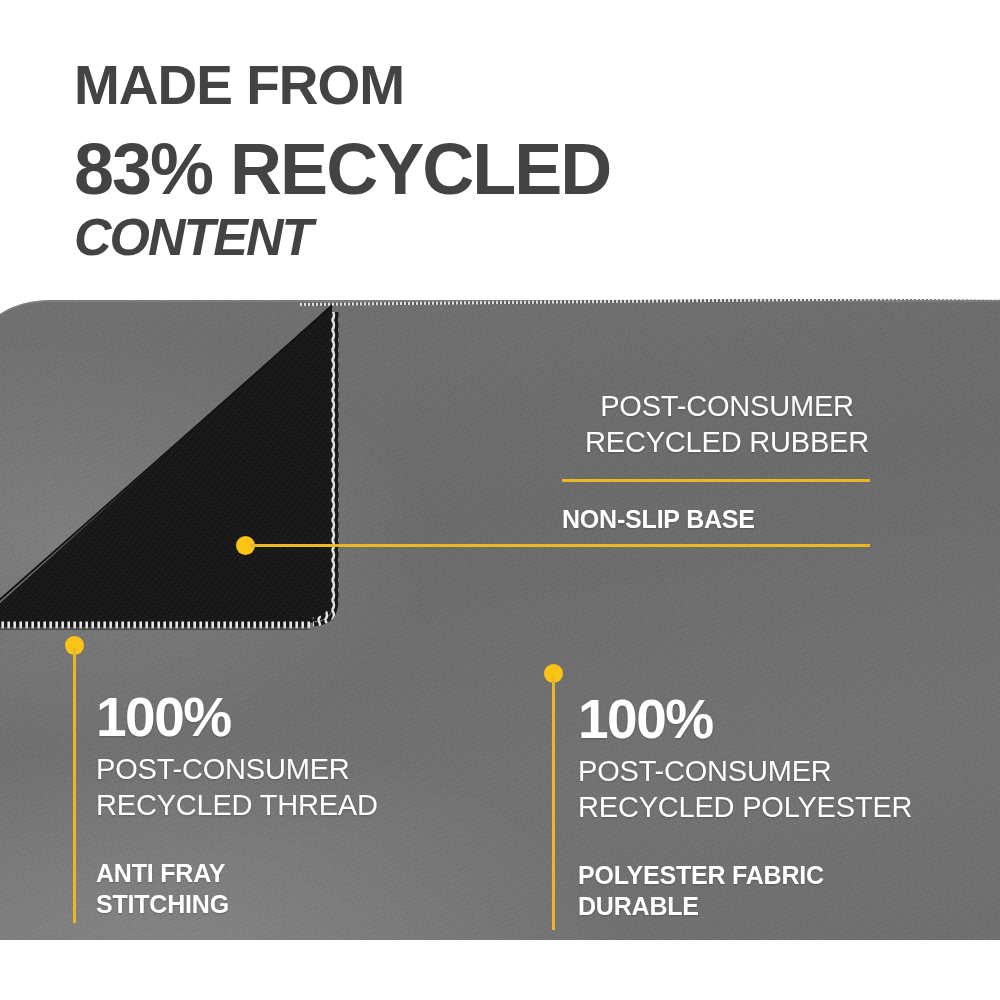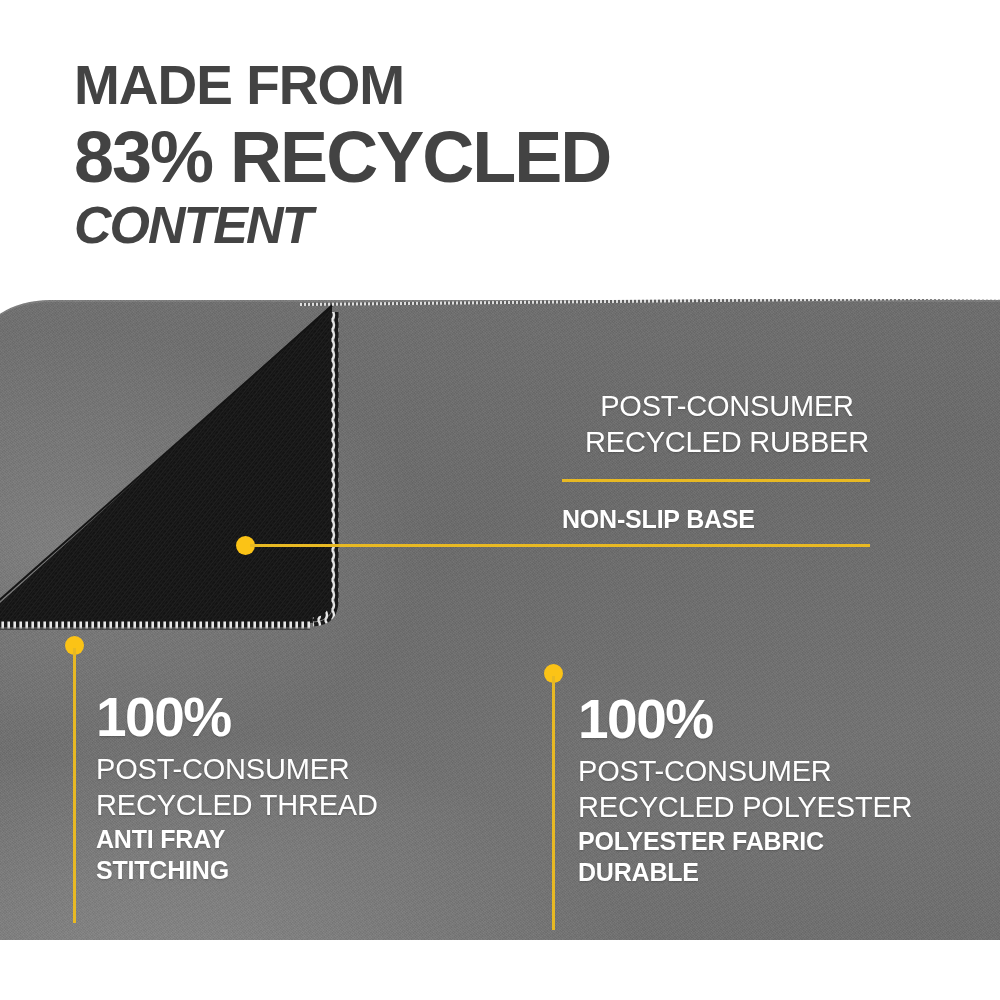--- a/index.html
+++ b/index.html
@@ -30,21 +30,21 @@
   }
   .headline .l1 {
     display: block;
     font-size: 55px;
     letter-spacing: -1px;
   }
   .headline .l2 {
     display: block;
     font-size: 72px;
     letter-spacing: -2px;
-    margin-top: 8px;
+    margin-top: 20px;
   }
   .headline .l3 {
     display: block;
     font-size: 52px;
     letter-spacing: -2px;
     margin-top: 6px;
     font-style: italic;
   }
 
   
@@ -143,21 +143,21 @@
     background: #e8b923;
     margin: 18px 0 0 0;
   }
   #callout-rubber .feat { margin-top: 22px; }
 
   
   #callout-thread { left: 96px; top: 690px; width: 330px; }
   
   #callout-polyester { left: 578px; top: 692px; width: 370px; }
   #callout-thread .sub, #callout-polyester .sub { margin-top: 6px; }
-  #callout-thread .feat, #callout-polyester .feat { }
+  #callout-thread .feat, #callout-polyester .feat { margin-top: 34px; }
 
   
   .dot {
     position: absolute;
     width: 19px;
     height: 19px;
     border-radius: 50%;
     background: #fbc316;
   }
   .line-h {

